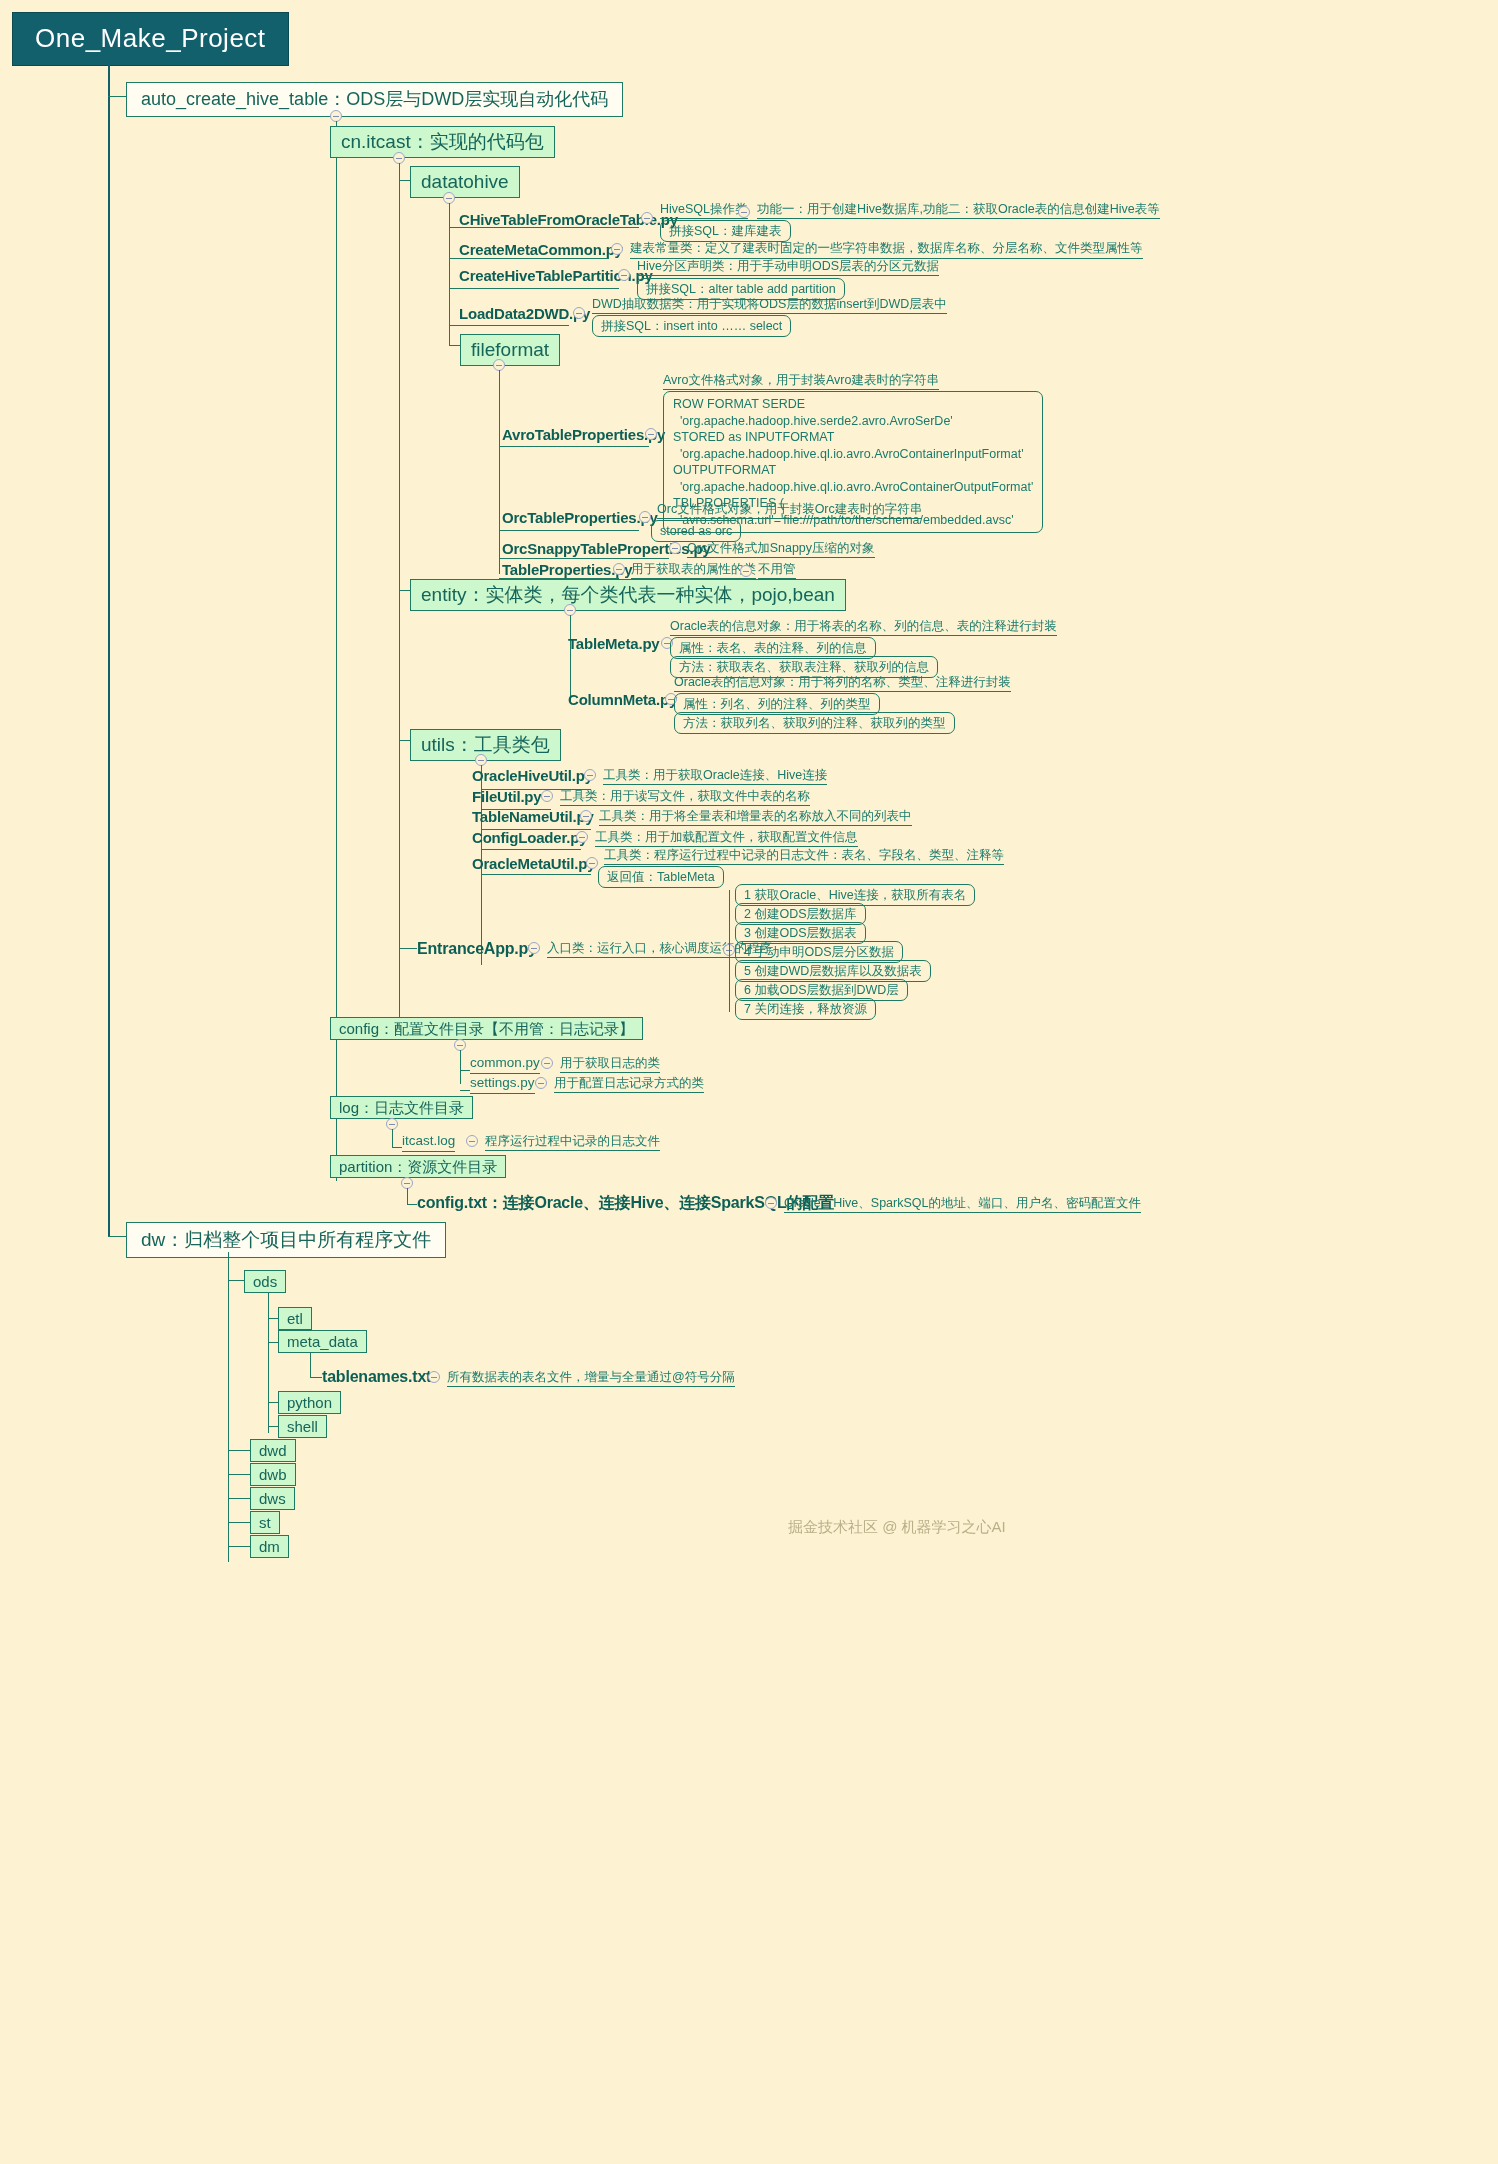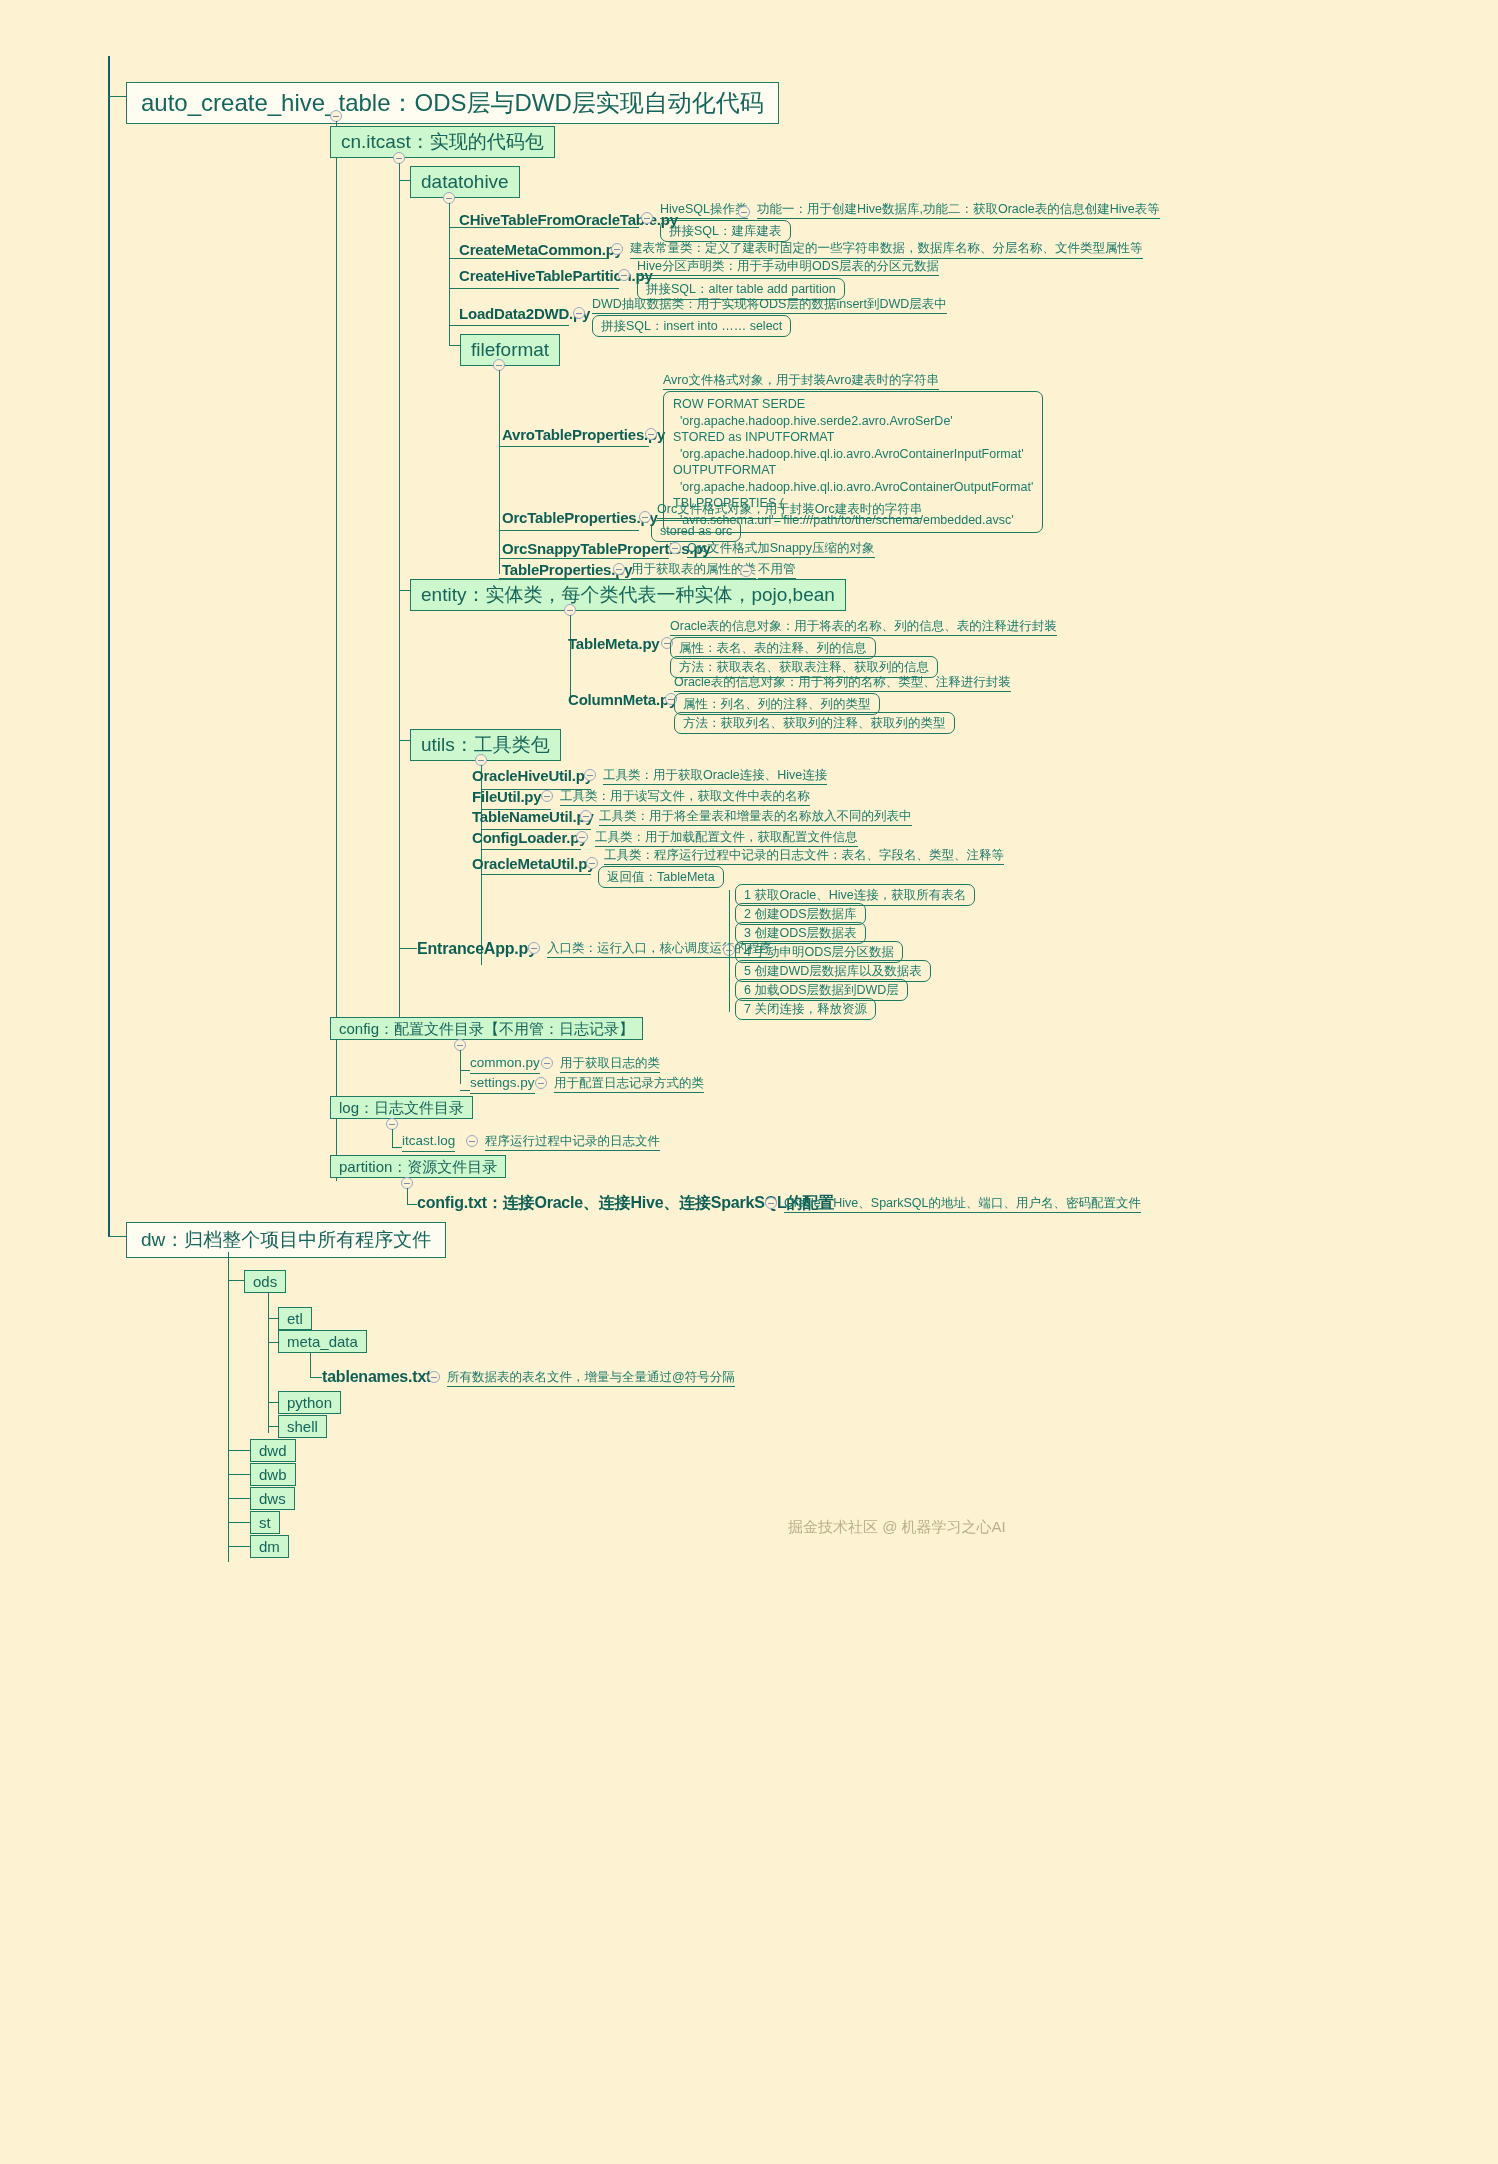--- a/index.html
+++ b/index.html
@@ -12,21 +12,21 @@
   }
   .canvas{position:absolute;left:0;top:0;width:1498px;height:2164px;}
   
   .node{position:absolute;white-space:nowrap;line-height:1.15;}
   .root{
     background:#11606b;color:#ffffff;border:1px solid #0c4a53;
     font-size:26px;padding:11px 22px;letter-spacing:.5px;
   }
   .lvl1{
     background:#fffdf2;border:1px solid #1d7a63;color:#16655a;
-    font-size:24px;padding:6px 14px;
+    font-size:18px;padding:6px 14px;
   }
   .green{
     background:#cdf7cd;border:1px solid #1d7a63;color:#16655a;
     font-size:19px;padding:4px 10px;
   }
   .greensm{
     background:#cdf7cd;border:1px solid #1d7a63;color:#16655a;
     font-size:15px;padding:2px 8px;
   }
   .file{
@@ -61,20 +61,21 @@
   }
   .wm{
     position:absolute;font-size:15px;color:#b9b08a;
   }
 </style>
 </head>
 <body>
 
 <div class="canvas">
 
+  <div class="node root" style="left:12px;top:12px;">One_Make_Project</div>
 
   <div class="vthick" style="left:108px;top:56px;height:1180px;"></div>
   <div class="h" style="left:108px;top:96px;width:18px;"></div>
   <div class="h" style="left:108px;top:1236px;width:18px;"></div>
 
   <div class="node lvl1" style="left:126px;top:82px;">auto_create_hive_table：ODS层与DWD层实现自动化代码</div>
   <div class="toggle" style="left:330px;top:110px;"></div>
   <div class="v" style="left:336px;top:121px;height:1060px;"></div>
 
   <div class="h" style="left:336px;top:138px;width:14px;"></div>

